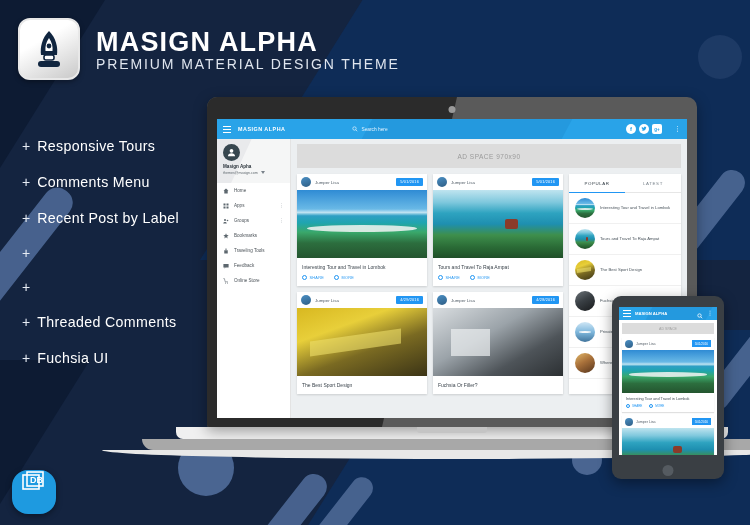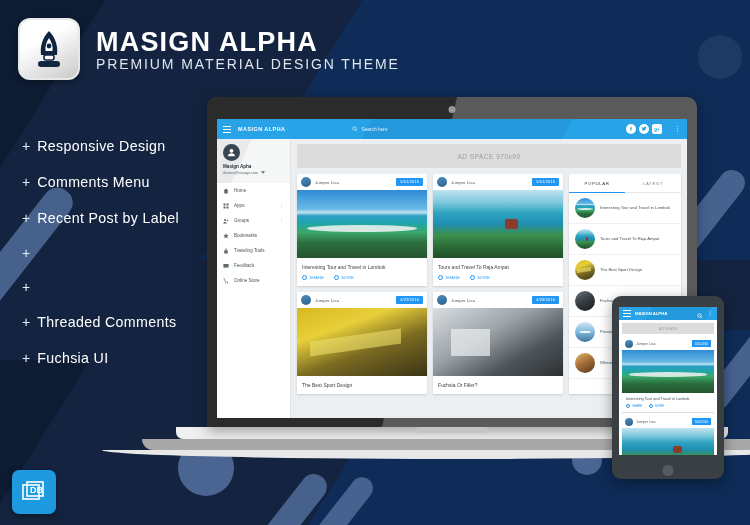--- a/index.html
+++ b/index.html
@@ -55,22 +55,22 @@
   
   #features { position: absolute; left: 22px; top: 138px; width: 200px; }
   .feat { display: flex; align-items: baseline; gap: 7px; margin-bottom: 20px; }
   .feat-plus { color: #e7ecf4; font-size: 14px; line-height: 1; }
   .feat-label { color: #ffffff; font-size: 14.2px; letter-spacing: .35px; }
   .feat-sub { color: #b8c4d8; font-size: 8.5px; letter-spacing: .5px; margin: -16px 0 18px 20px; }
 
   
   #badge {
     position: absolute; left: 12px; top: 470px; width: 44px; height: 44px;
-    border-radius: 7px; background: #1e9ae0;
-    display: flex; align-items: center; justify-content: center;
+    border-radius: 16px; background: #1e9ae0;
+    display: flex; align-items: flex-start; justify-content: center;
     box-shadow: 0 2px 6px rgba(0,0,0,.4);
   }
 
   
   #laptop { position: absolute; left: 207px; top: 97px; width: 490px; }
   #laptop-lid {
     width: 490px; height: 330px; border-radius: 10px 10px 2px 2px;
     background: #5a5a5a; padding: 22px 10px 9px 10px; position: relative;
     box-shadow: 0 4px 14px rgba(0,0,0,.35);
   }
@@ -264,21 +264,21 @@
   </div>
   <div id="brand-text">
     <div id="brand-title">MASIGN ALPHA</div>
     <div id="brand-sub">PREMIUM MATERIAL DESIGN THEME</div>
   </div>
 </div>
 
 <div id="features">
   <div class="feat">
     <span class="feat-plus">+</span>
-    <span class="feat-label">Responsive Design</span>
+    <span class="feat-label">Responsive Tours</span>
   </div>
   <div class="feat">
     <span class="feat-plus">+</span>
     <span class="feat-label">Comments Menu</span>
   </div>
   <div class="feat">
     <span class="feat-plus">+</span>
     <span class="feat-label">Recent Post by Label</span>
   </div>
   <div class="feat">

